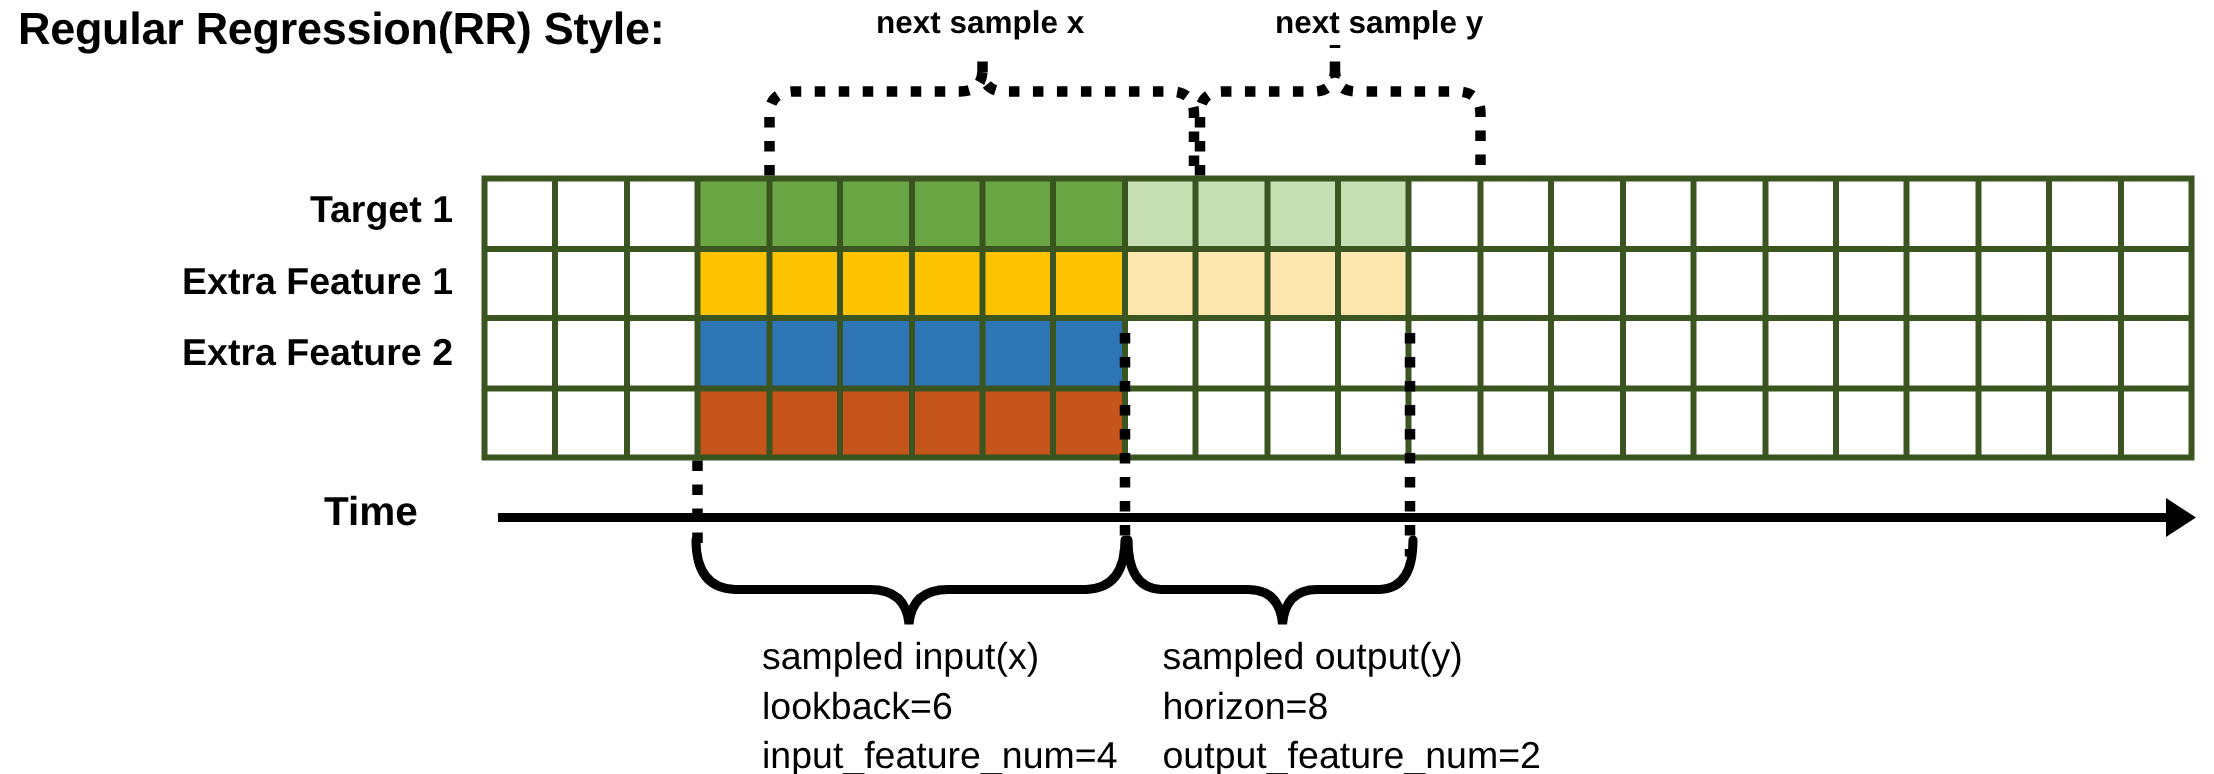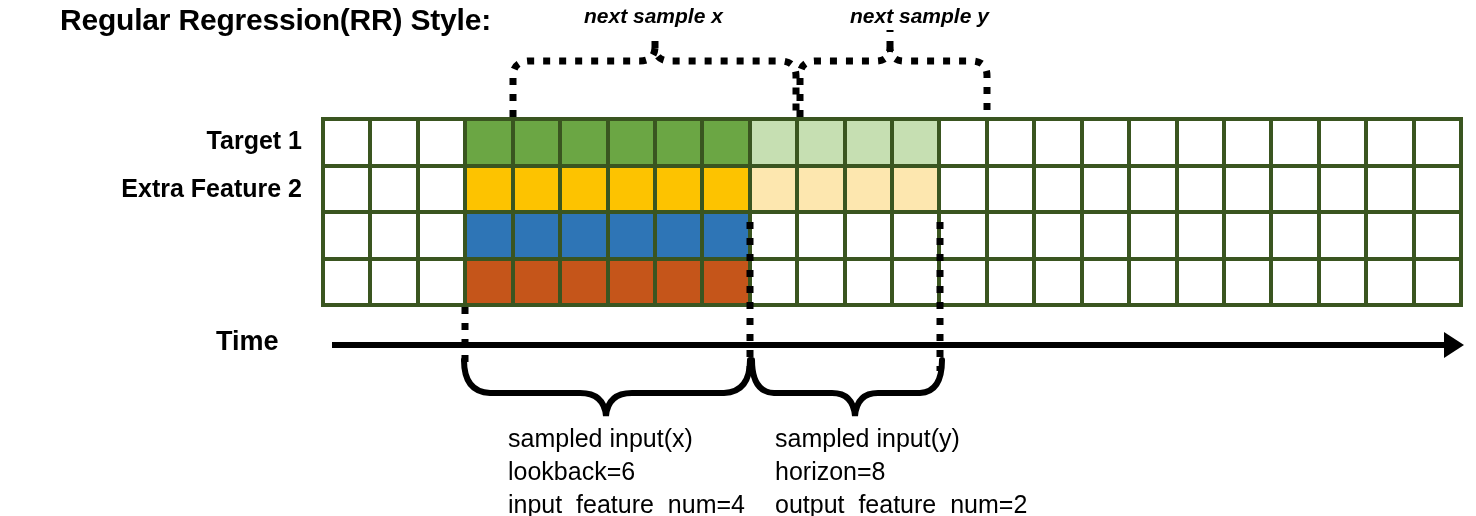--- a/index.html
+++ b/index.html
@@ -2,24 +2,24 @@
 <html><head>
 <meta charset="utf-8">
 <style>
   html,body{margin:0;padding:0;background:#ffffff;}
   body{width:1476px;height:516px;position:relative;overflow:hidden;
        font-family:"Liberation Sans","DejaVu Sans",sans-serif;color:#000;}
   .abs{position:absolute;}
 
   
   #title{left:12px;top:3px;font-size:30px;font-weight:700;letter-spacing:-.2px;
-         white-space:nowrap;margin-left:48px;}
-
-  
-  .ann{font-size:21px;font-style:italic;font-weight:600;white-space:nowrap;}
+         white-space:nowrap;}
+
+  
+  .ann{font-size:21px;font-weight:600;white-space:nowrap;}
   #ann-x{left:584px;top:4px;}
   #ann-y{left:818px;top:4px;margin-left:32px;}
 
   
   #rowlabels{left:0px;top:117px;width:312px;}
   .rowlabel{height:47.6px;display:flex;align-items:center;justify-content:flex-end;
             font-size:25px;font-weight:700;padding-right:10px;white-space:nowrap;
             box-sizing:border-box;}
 
   
@@ -52,20 +52,21 @@
 </head>
 <body>
 
 <div class="abs" id="title">Regular Regression(RR) Style:</div>
 
 <div class="abs ann" id="ann-x">next sample x</div>
 <div class="abs ann" id="ann-y">next sample y</div>
 
 <div class="abs" id="rowlabels">
   <div class="rowlabel">Target 1</div>
+  <div class="rowlabel">Extra Feature 1</div>
   <div class="rowlabel">Extra Feature 2</div>
 </div>
 
 <div class="abs" id="grid">
     <div class="cell"></div>
     <div class="cell"></div>
     <div class="cell"></div>
     <div class="cell c-green"></div>
     <div class="cell c-green"></div>
     <div class="cell c-green"></div>
@@ -200,16 +201,16 @@
              Q 857,393 878,393 L 920,393 Q 942,392 942,360"></path>
   </g>
 </svg>
 
 <div class="abs caption" id="cap-x">
   <div>sampled input(x)</div>
   <div>lookback=6</div>
   <div>input_feature_num=4</div>
 </div>
 <div class="abs caption" id="cap-y">
-  <div>sampled input(y)</div>
+  <div>sampled output(y)</div>
   <div>horizon=8</div>
   <div>output_feature_num=2</div>
 </div>
 
 </body></html>

